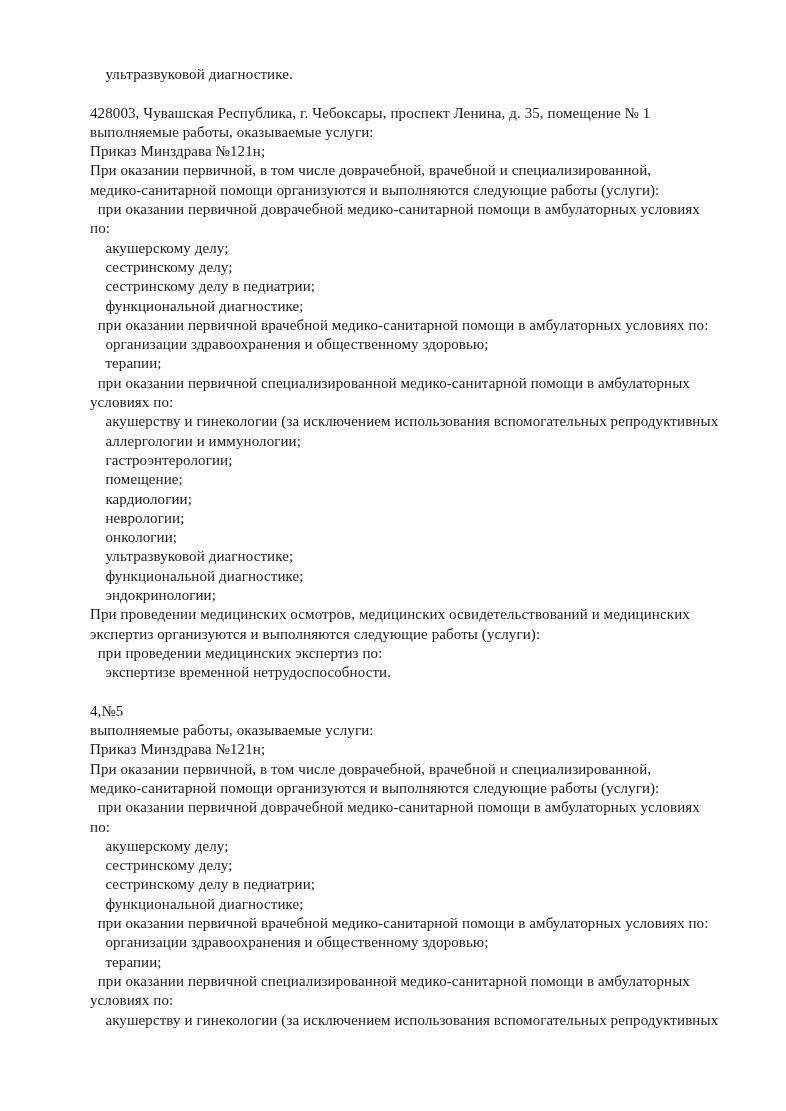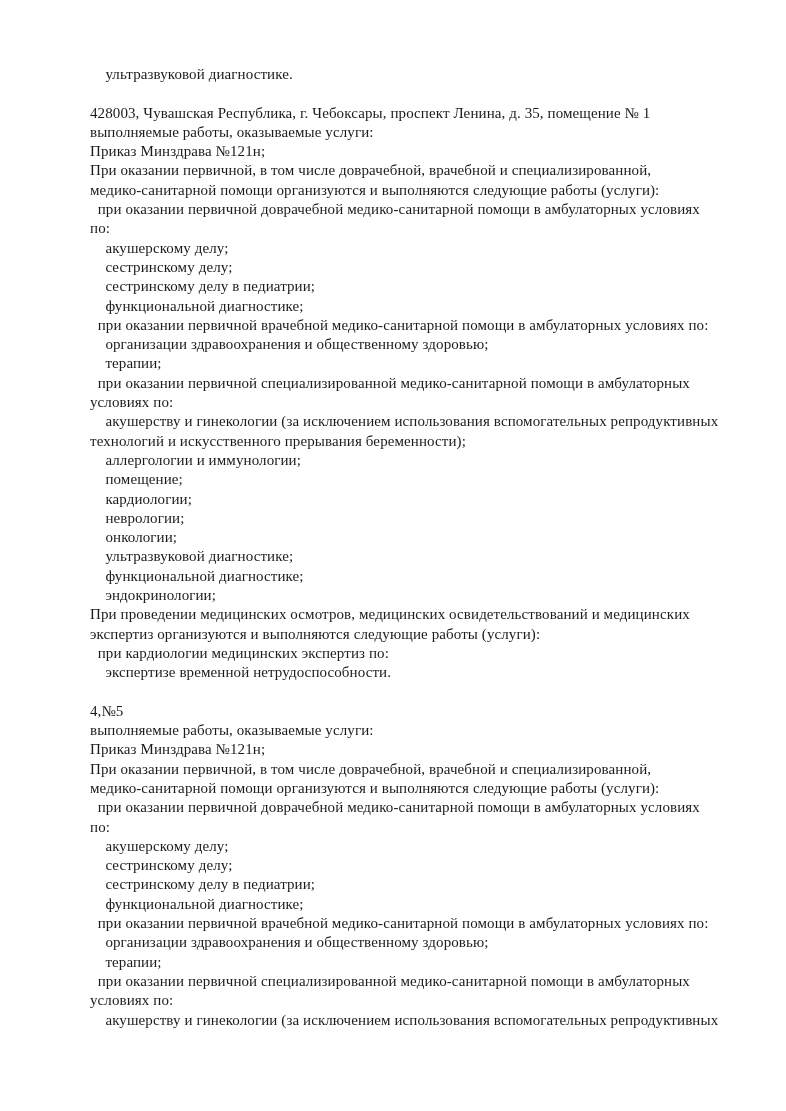--- a/index.html
+++ b/index.html
@@ -55,32 +55,32 @@
       <div class="line">    акушерскому делу;</div>
       <div class="line">    сестринскому делу;</div>
       <div class="line">    сестринскому делу в педиатрии;</div>
       <div class="line">    функциональной диагностике;</div>
       <div class="line">  при оказании первичной врачебной медико-санитарной помощи в амбулаторных условиях по:</div>
       <div class="line">    организации здравоохранения и общественному здоровью;</div>
       <div class="line">    терапии;</div>
       <div class="line">  при оказании первичной специализированной медико-санитарной помощи в амбулаторных</div>
       <div class="line">условиях по:</div>
       <div class="line">    акушерству и гинекологии (за исключением использования вспомогательных репродуктивных</div>
-      <div class="line">технологий и искусственного прерывания беременности);</div>
       <div class="line">    аллергологии и иммунологии;</div>
+      <div class="line">    гастроэнтерологии;</div>
       <div class="line">    помещение;</div>
       <div class="line">    кардиологии;</div>
       <div class="line">    неврологии;</div>
       <div class="line">    онкологии;</div>
       <div class="line">    ультразвуковой диагностике;</div>
       <div class="line">    функциональной диагностике;</div>
       <div class="line">    эндокринологии;</div>
       <div class="line">При проведении медицинских осмотров, медицинских освидетельствований и медицинских</div>
       <div class="line">экспертиз организуются и выполняются следующие работы (услуги):</div>
-      <div class="line">  при кардиологии медицинских экспертиз по:</div>
+      <div class="line">  при проведении медицинских экспертиз по:</div>
       <div class="line">    экспертизе временной нетрудоспособности.</div>
       <div class="line">&nbsp;</div>
       <div class="line">4,№5</div>
       <div class="line">выполняемые работы, оказываемые услуги:</div>
       <div class="line">Приказ Минздрава №121н;</div>
       <div class="line">При оказании первичной, в том числе доврачебной, врачебной и специализированной,</div>
       <div class="line">медико-санитарной помощи организуются и выполняются следующие работы (услуги):</div>
       <div class="line">  при оказании первичной доврачебной медико-санитарной помощи в амбулаторных условиях</div>
       <div class="line">по:</div>
       <div class="line">    акушерскому делу;</div>

